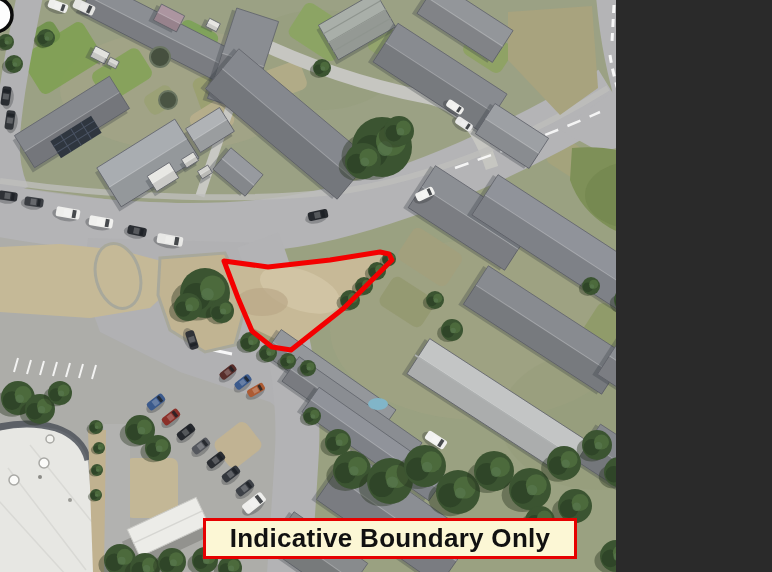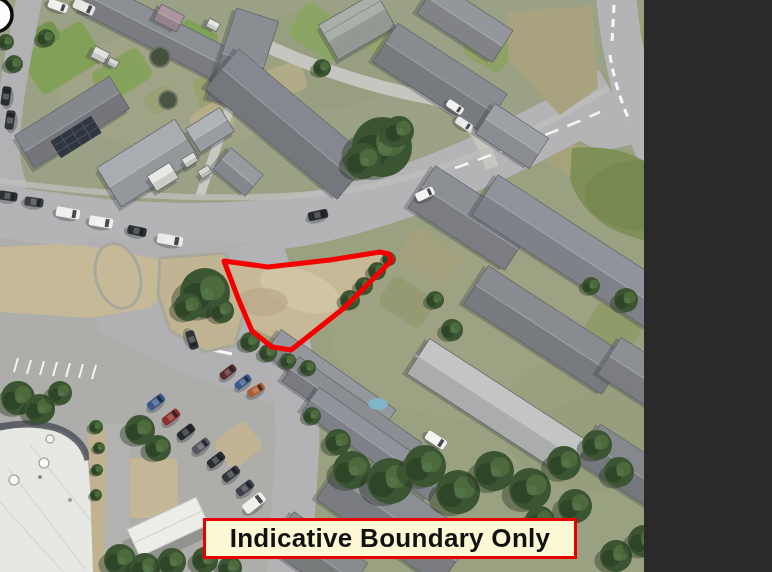--- a/index.html
+++ b/index.html
@@ -1,18 +1,18 @@
 <!DOCTYPE html>
 <html><head>
 <meta charset="utf-8">
 <style>
   html,body{margin:0;padding:0;background:#2a2a2a;}
   .stage{
     position:relative;width:616px;height:572px;overflow:hidden;
-    background:#adada9;font-family:"Liberation Sans",sans-serif;padding-left:28px;
+    background:#adada9;font-family:"Liberation Sans",sans-serif;
   }
   svg.photo{position:absolute;left:0;top:0;filter:blur(.55px) saturate(.95);}
   svg.overlay{position:absolute;left:0;top:0;}
   .boundary-label{
     position:absolute;left:203px;top:518px;width:374px;height:41px;
     box-sizing:border-box;background:#fcf7d5;border:3px solid #e60000;
     display:flex;align-items:center;justify-content:center;
     color:#111;font-weight:bold;font-size:26px;letter-spacing:.3px;white-space:nowrap;
   }
 </style>

